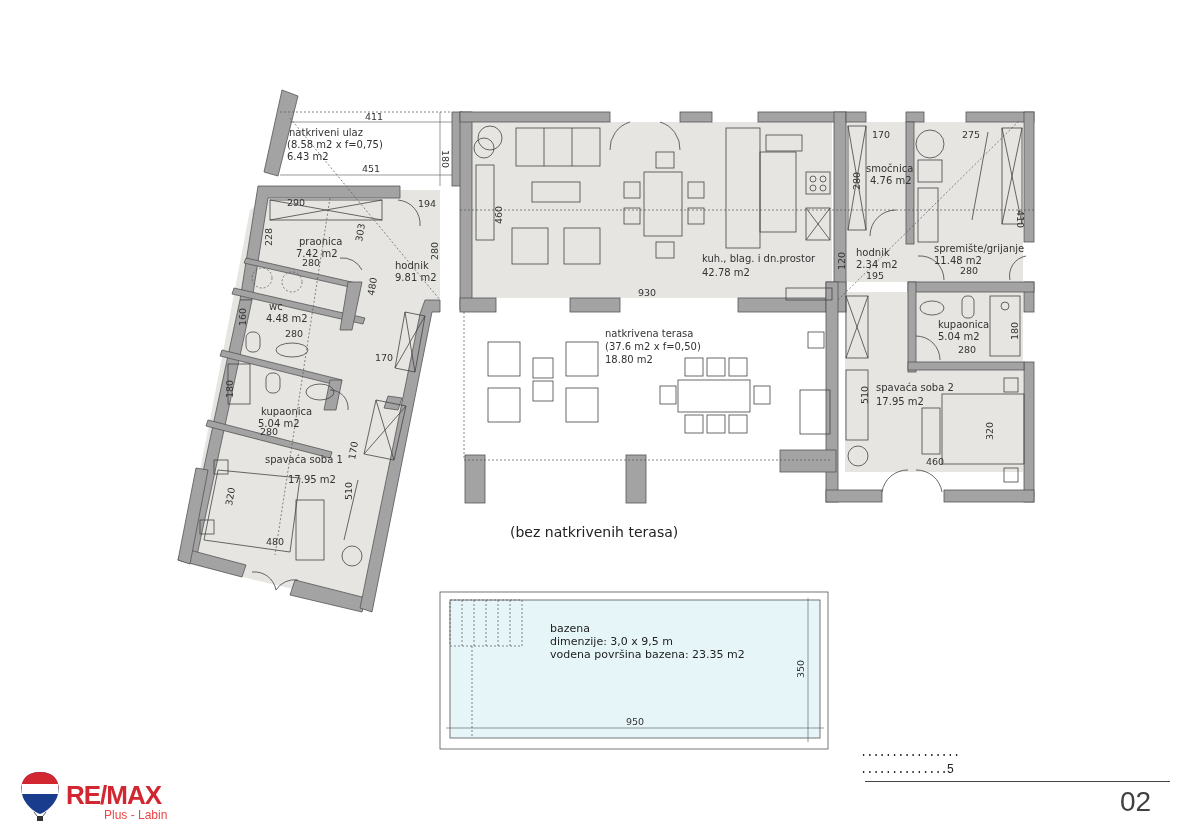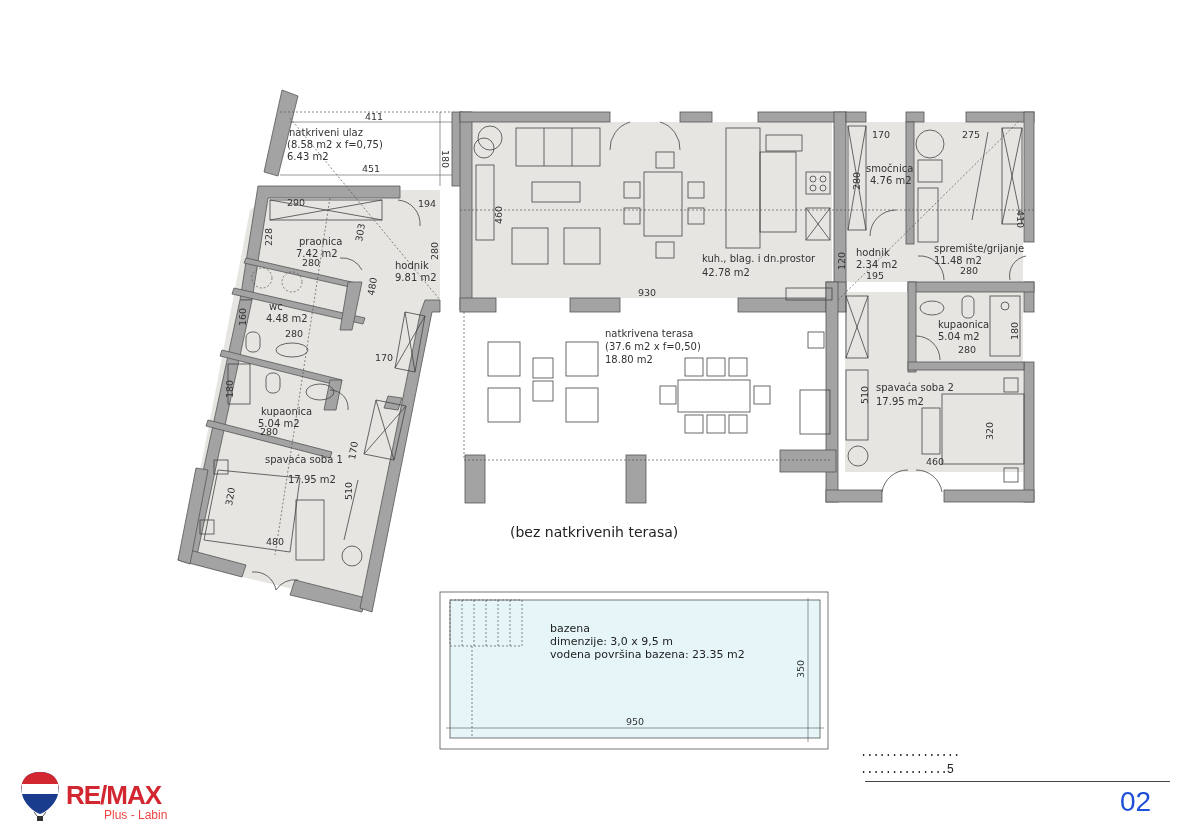--- a/index.html
+++ b/index.html
@@ -10,21 +10,21 @@
   .wall{fill:#a3a3a3;stroke:#555;stroke-width:0.8;}
   .floor{fill:#e6e5e1;stroke:none;}
   .furn{fill:none;stroke:#444;stroke-width:0.8;}
   .dash{fill:none;stroke:#555;stroke-width:0.7;stroke-dasharray:2,2;}
   .dimline{stroke:#555;stroke-width:0.6;}
   .summary{position:absolute;left:510px;top:523px;font-family:"DejaVu Sans",sans-serif;font-size:14px;color:#222;line-height:18px;}
   .pool-text{position:absolute;left:550px;top:622px;font-family:"DejaVu Sans",sans-serif;font-size:11px;color:#222;line-height:13px;}
   .logo{position:absolute;left:18px;top:770px;width:180px;height:60px;}
   .logo-word{position:absolute;left:48px;top:10px;font-family:"Liberation Sans",sans-serif;font-weight:bold;font-size:26px;letter-spacing:-1px;color:#d22630;}
   .logo-sub{position:absolute;left:78px;top:38px;font-family:"Liberation Sans",sans-serif;font-size:12px;color:#ef4444;margin-left:8px;}
-  .page-num{position:absolute;left:1120px;top:786px;font-family:"Liberation Sans",sans-serif;font-size:28px;color:#1d4ed8;}
+  .page-num{position:absolute;left:1120px;top:786px;font-family:"Liberation Sans",sans-serif;font-size:28px;color:#404040;}
   .footer-rule{position:absolute;left:865px;top:781px;width:305px;height:1px;background:#444;}
   .scribble{position:absolute;left:860px;top:745px;font-family:"Liberation Mono",monospace;font-size:12px;color:#222;line-height:17px;letter-spacing:-1px;}
 </style>
 </head>
 <body>
 
 <svg id="plan" viewBox="0 0 1200 840" xmlns="http://www.w3.org/2000/svg">
 
   <g>
 

